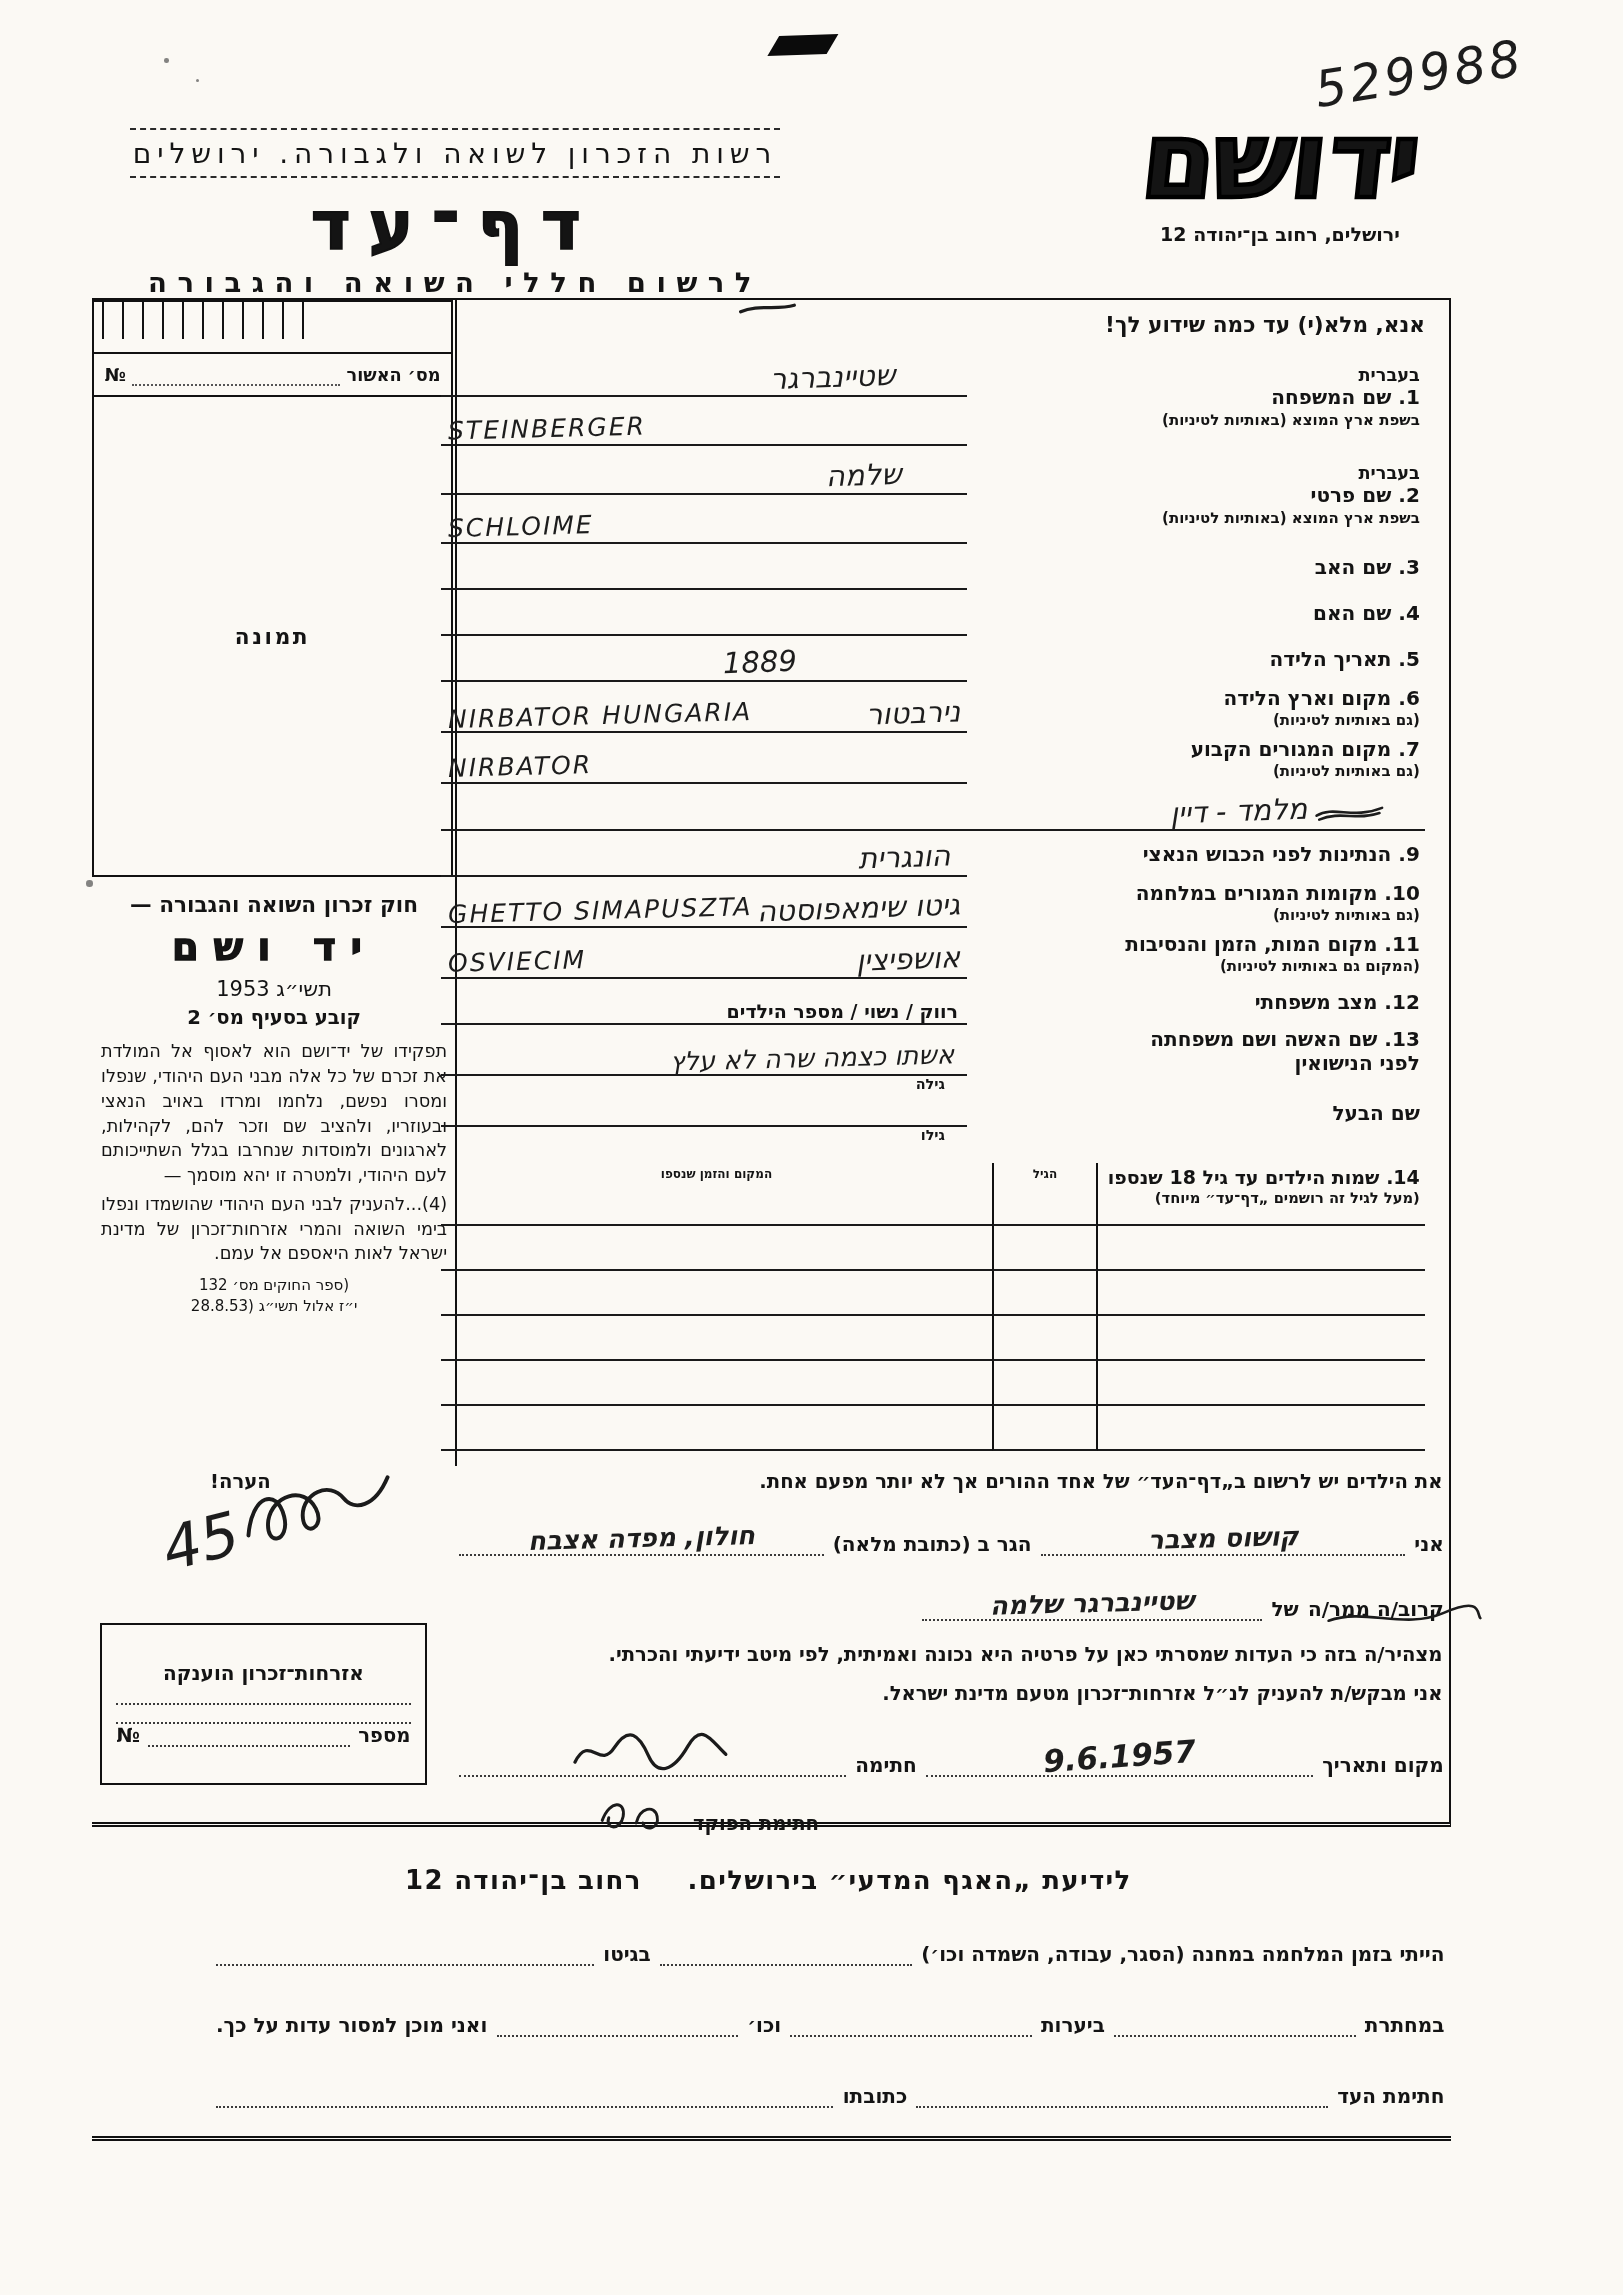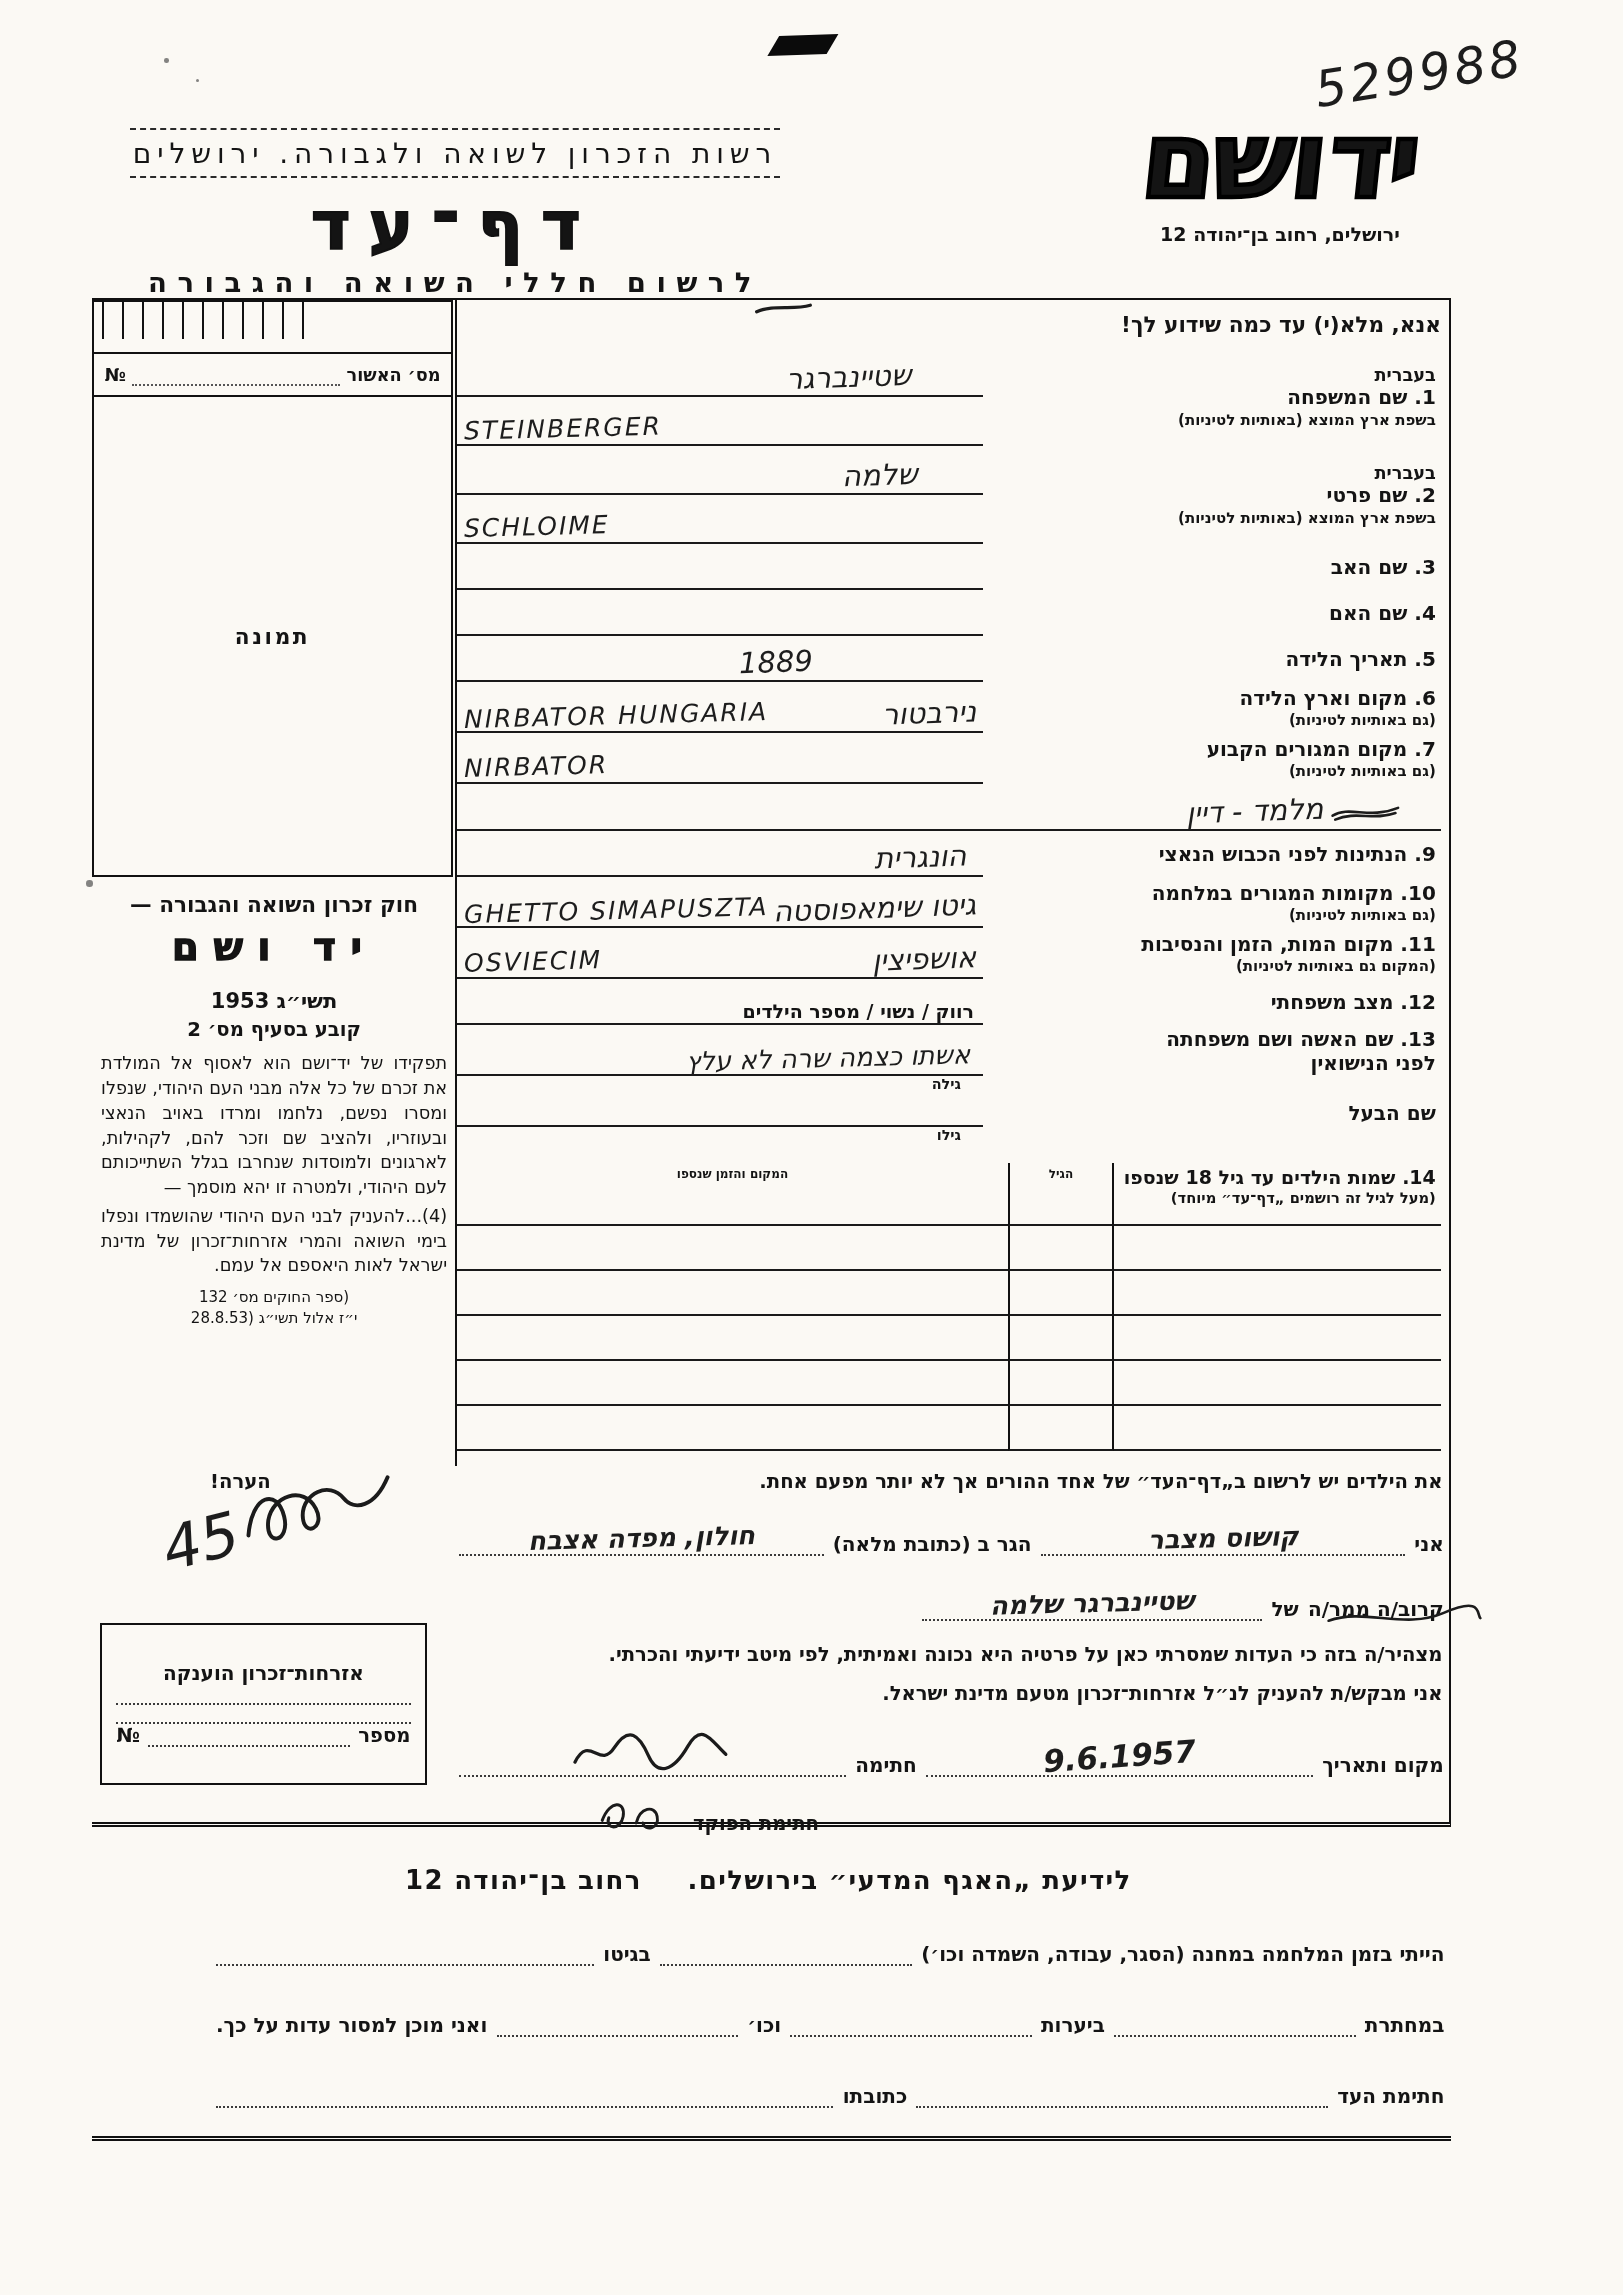--- a/index.html
+++ b/index.html
@@ -45,29 +45,29 @@
   .approval-row{height:43px;display:flex;align-items:center;gap:6.5px;padding:0 10.5px;
                 border-bottom:2px solid #111;font-size:17.7px;font-weight:bold}
   .approval-dots{flex:1;border-bottom:2.6px dotted #555;height:22px}
   .photo-box{flex:1;display:flex;align-items:center;justify-content:center;
              font-weight:bold;font-size:21.6px;letter-spacing:2.6px}
 
   
   .law{position:absolute;top:592px;left:2.6px;width:359px;padding:0 6.5px;text-align:center}
   .law-headline{font-size:21.6px;font-weight:bold}
   .law-name{font-size:39px;font-weight:bold;letter-spacing:14.4px;margin-top:6.5px;-webkit-text-stroke:1.3px #111}
-  .law-year{font-size:21px;font-weight:bold;margin-top:20px}
+  .law-year{font-size:21px;font-weight:normal;margin-top:8px}
   .law-clause{font-size:19.6px;font-weight:bold;margin-top:5.2px}
   .law-body{margin-top:10.5px;font-size:17.7px;line-height:1.4;text-align:justify}
   .law-clause4{margin-top:3.9px;font-size:17.7px;line-height:1.4;text-align:justify}
   .law-source{margin-top:9.2px;font-size:15px;line-height:1.35}
   .law-source span{display:block}
 
   
-  .fields-col{position:absolute;top:0;right:0;width:992px;padding-right:8px}
+  .fields-col{position:absolute;top:0;right:16px;width:992px;padding-right:8px}
   .intro{height:48px;display:flex;align-items:center;font-size:21.6px;font-weight:bold;position:relative}
   .intro-scribble{position:absolute;top:0;right:628px}
   .frow{display:flex;align-items:stretch}
   .h70{height:46px}.h72{height:47px}.h78{height:51px}.h150{height:98px}.h44{height:29px}.h34{height:22px}
   .flabel{width:458px;padding:2.6px 5.2px 2.6px 3.9px;display:flex;flex-direction:column;justify-content:center;text-align:right}
   .flabel .main{font-size:20px;font-weight:bold}
   .flabel .sub{font-size:15px;font-weight:bold;margin-top:1.3px}
   .flabel .above{font-size:17.7px;font-weight:bold}
   .fans{flex:1;display:flex;flex-direction:column;justify-content:flex-end}
   .ansline{flex:1;border-bottom:2px solid #1a1a1a;display:flex;align-items:flex-end;

